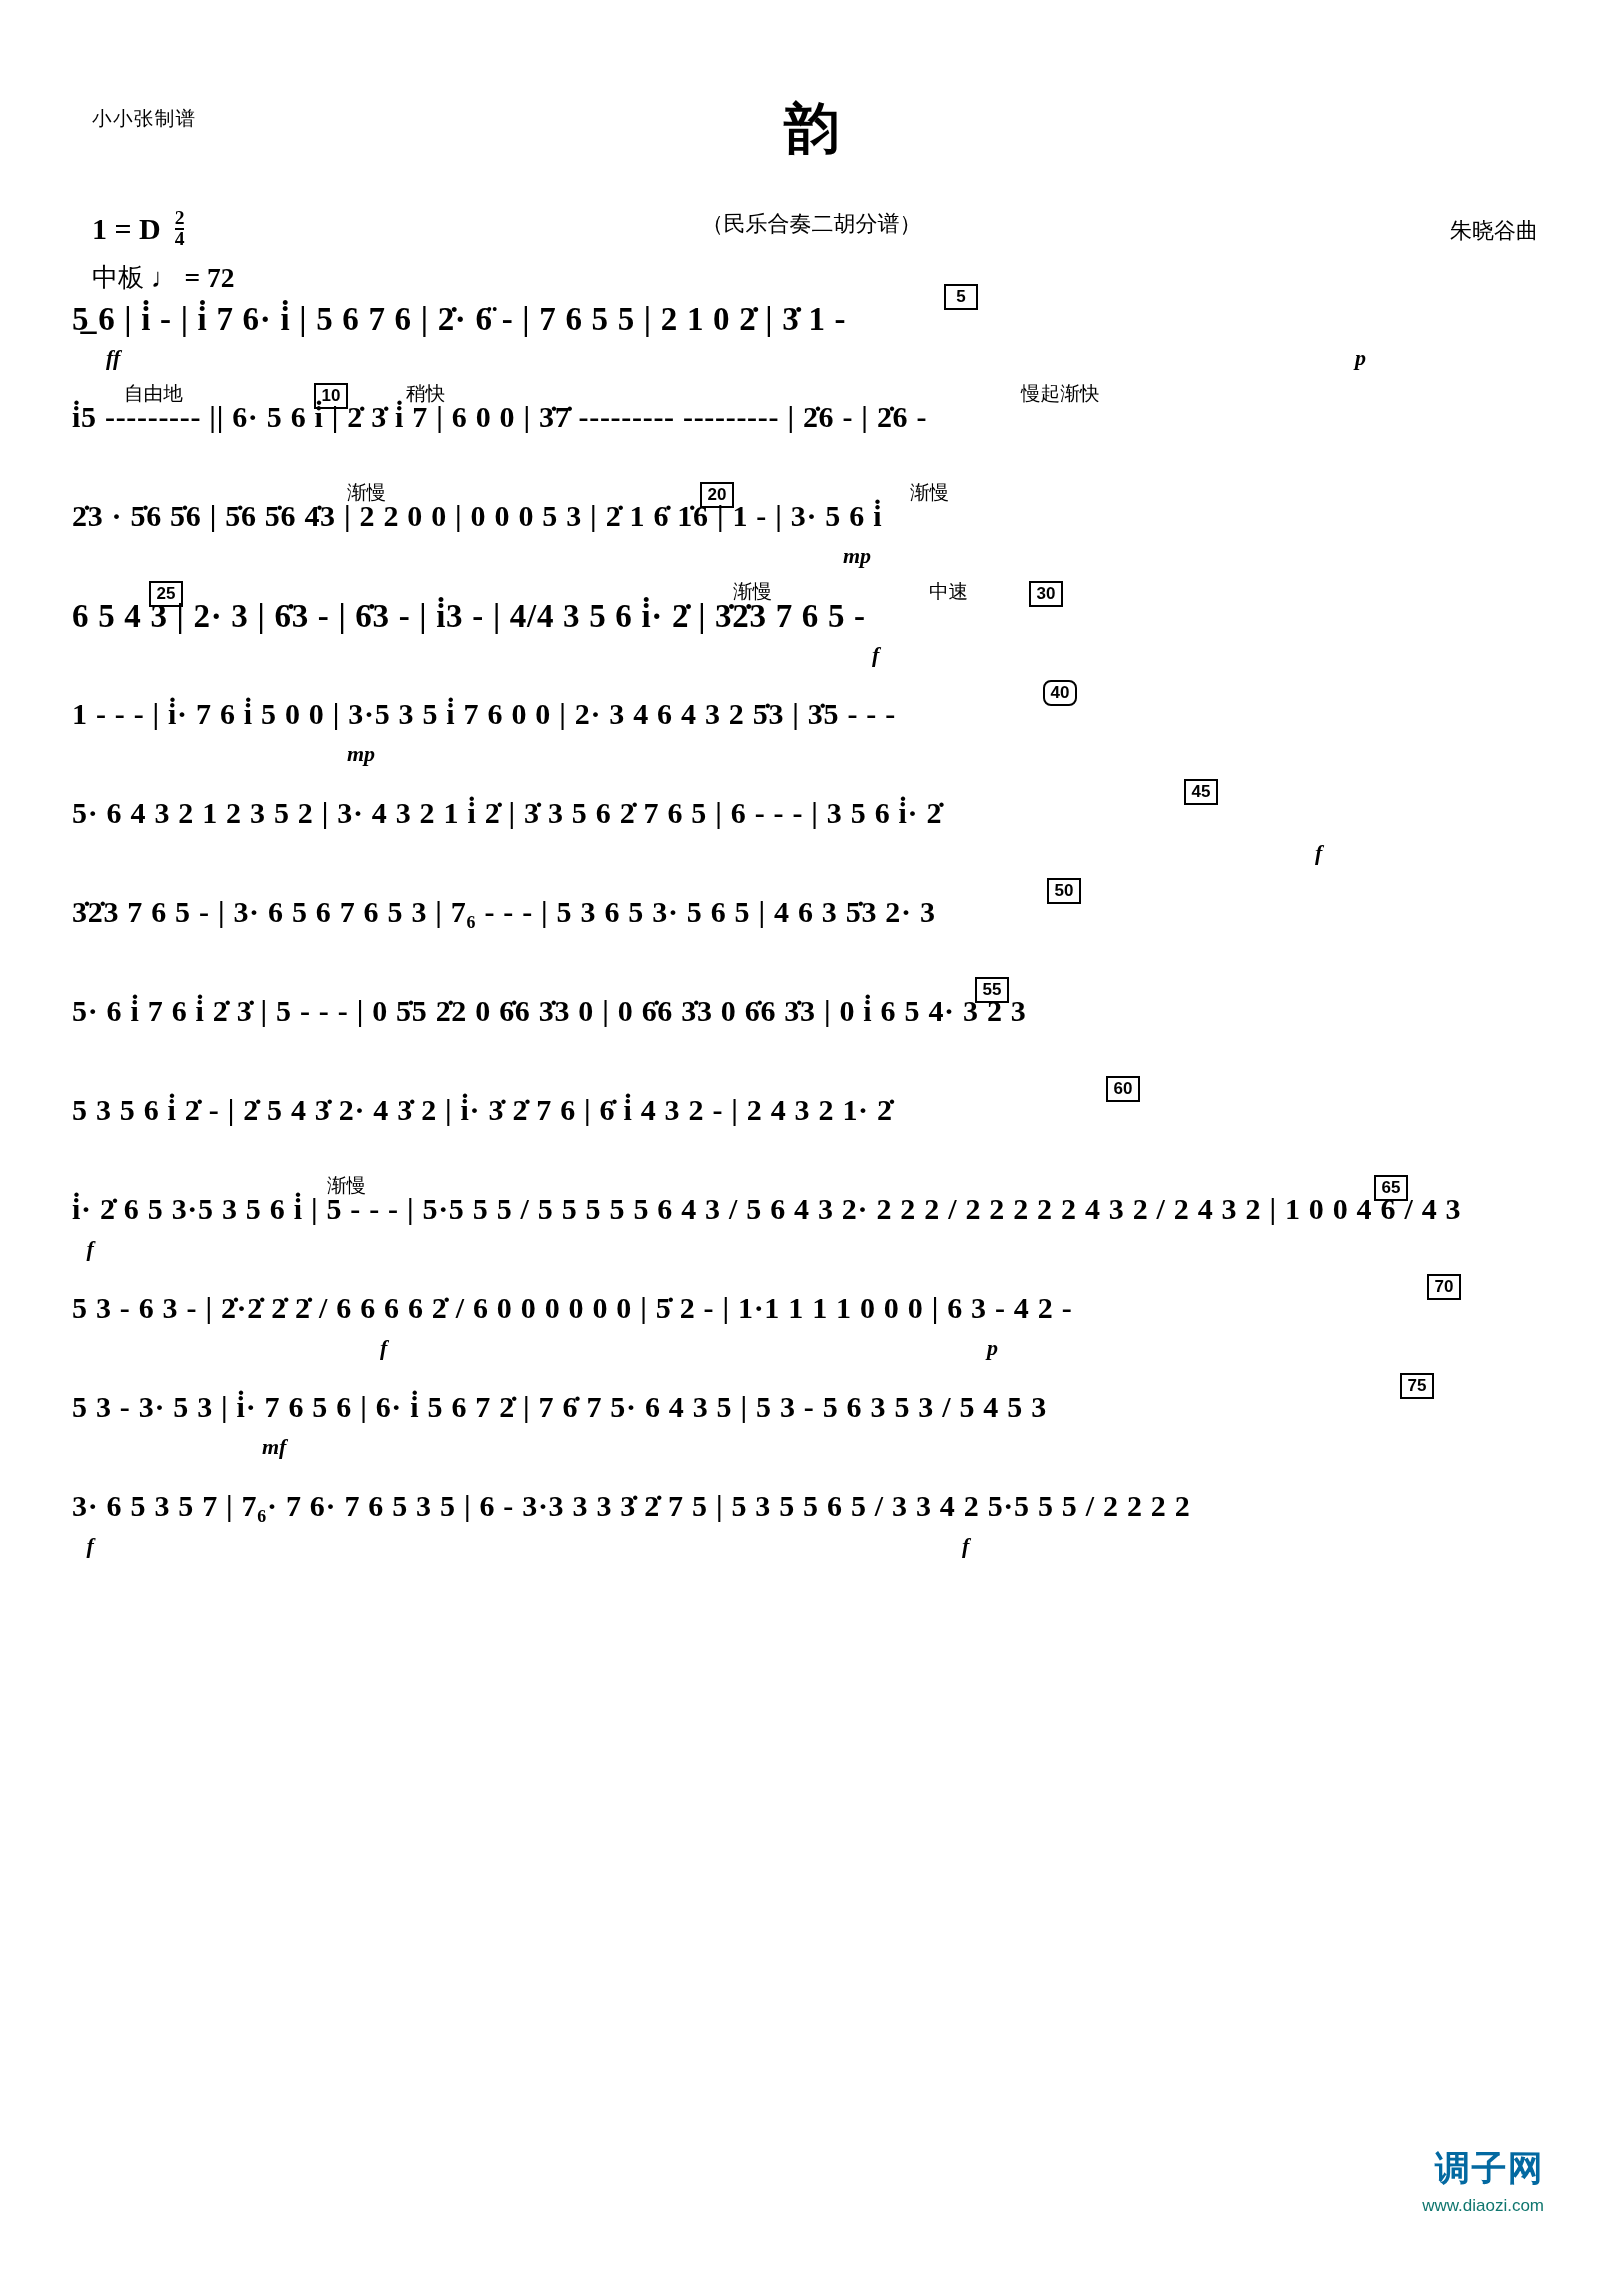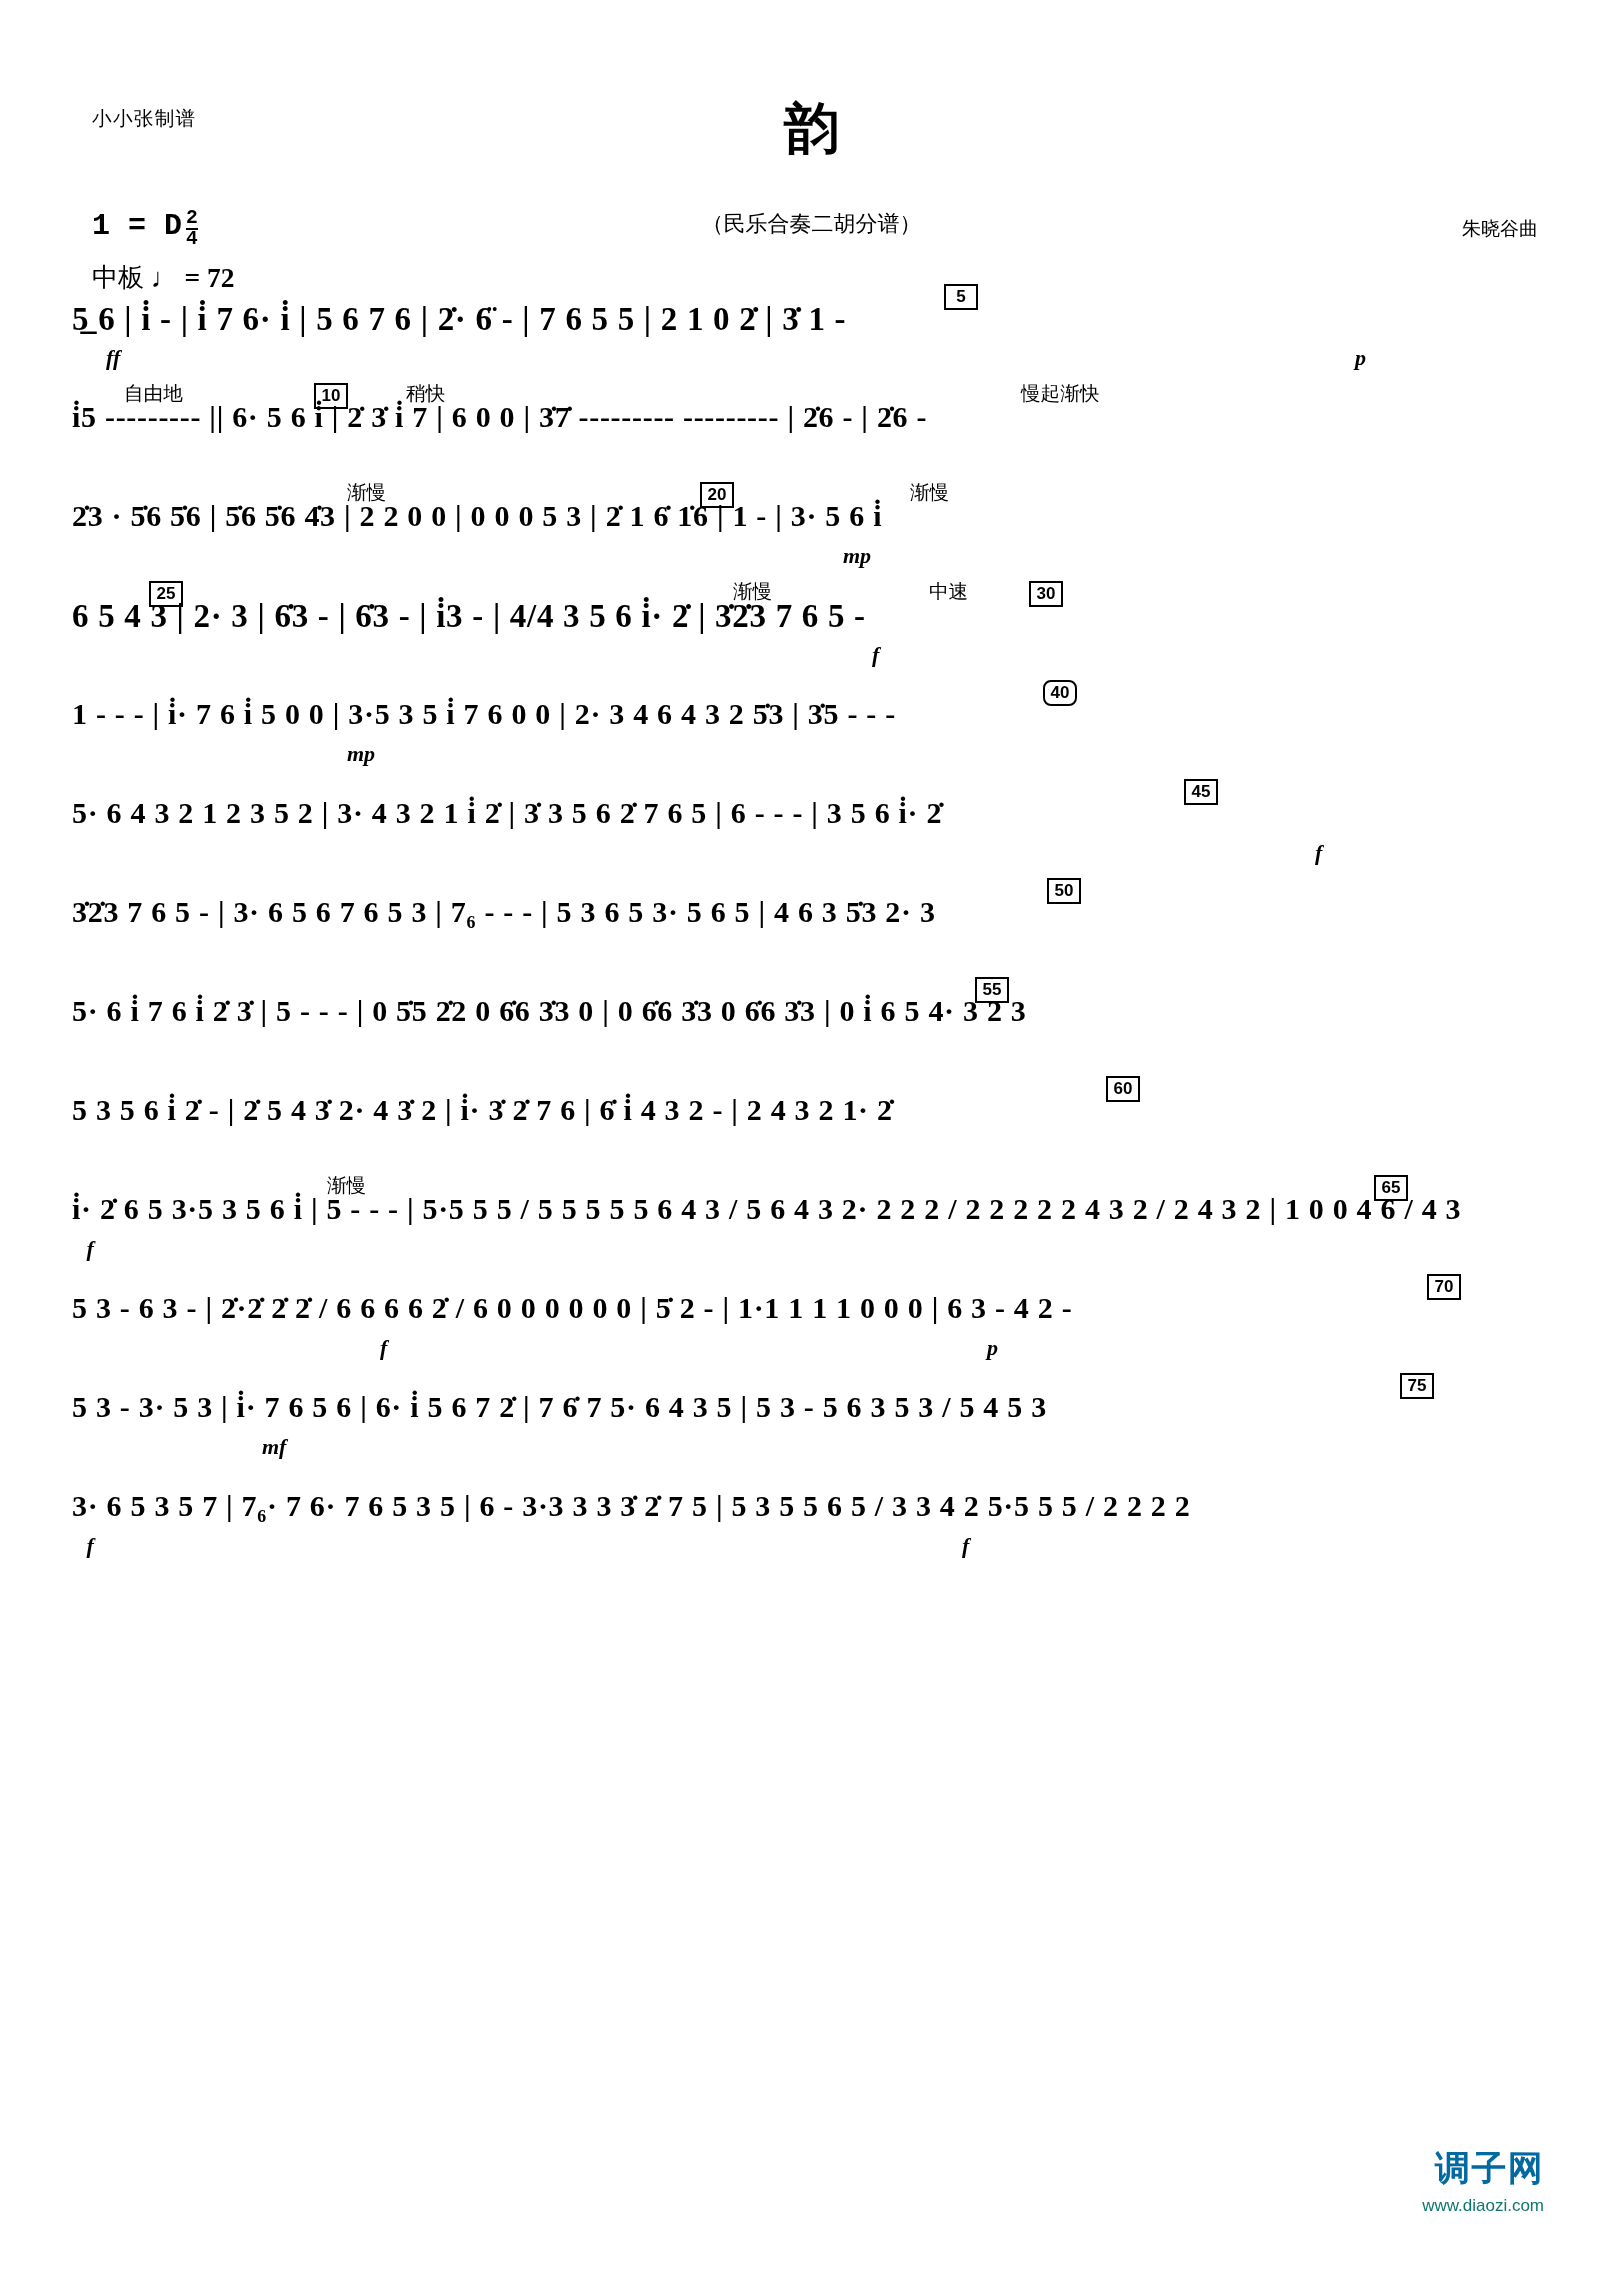--- a/index.html
+++ b/index.html
@@ -49,34 +49,35 @@
     right: 0;
     top: 209px;
     text-align: center;
     font-size: 22px;
     font-family: "DejaVu Serif", serif;
   }
   .composer {
     position: absolute;
     right: 85px;
     top: 216px;
-    font-size: 19px;
+    font-size: 22px;
     font-family: Liberation Sans, sans-serif;
   }
 
   .keyblock {
     position: absolute;
     left: 92px;
     top: 209px;
     font-size: 30px;
   }
   .keyline1 {
     display: flex;
-    gap: 0;
-    font-family: Liberation Mono, monospace;
+    align-items: center;
+    gap: 10px;
+    font-family: Liberation Serif, serif;
     font-weight: bold;
   }
   .meter {
     display: inline-block;
     text-align: center;
     font-size: 19.6px;
     line-height: 0.95;
     font-weight: bold;
     margin-left: 3.9px;
   }

